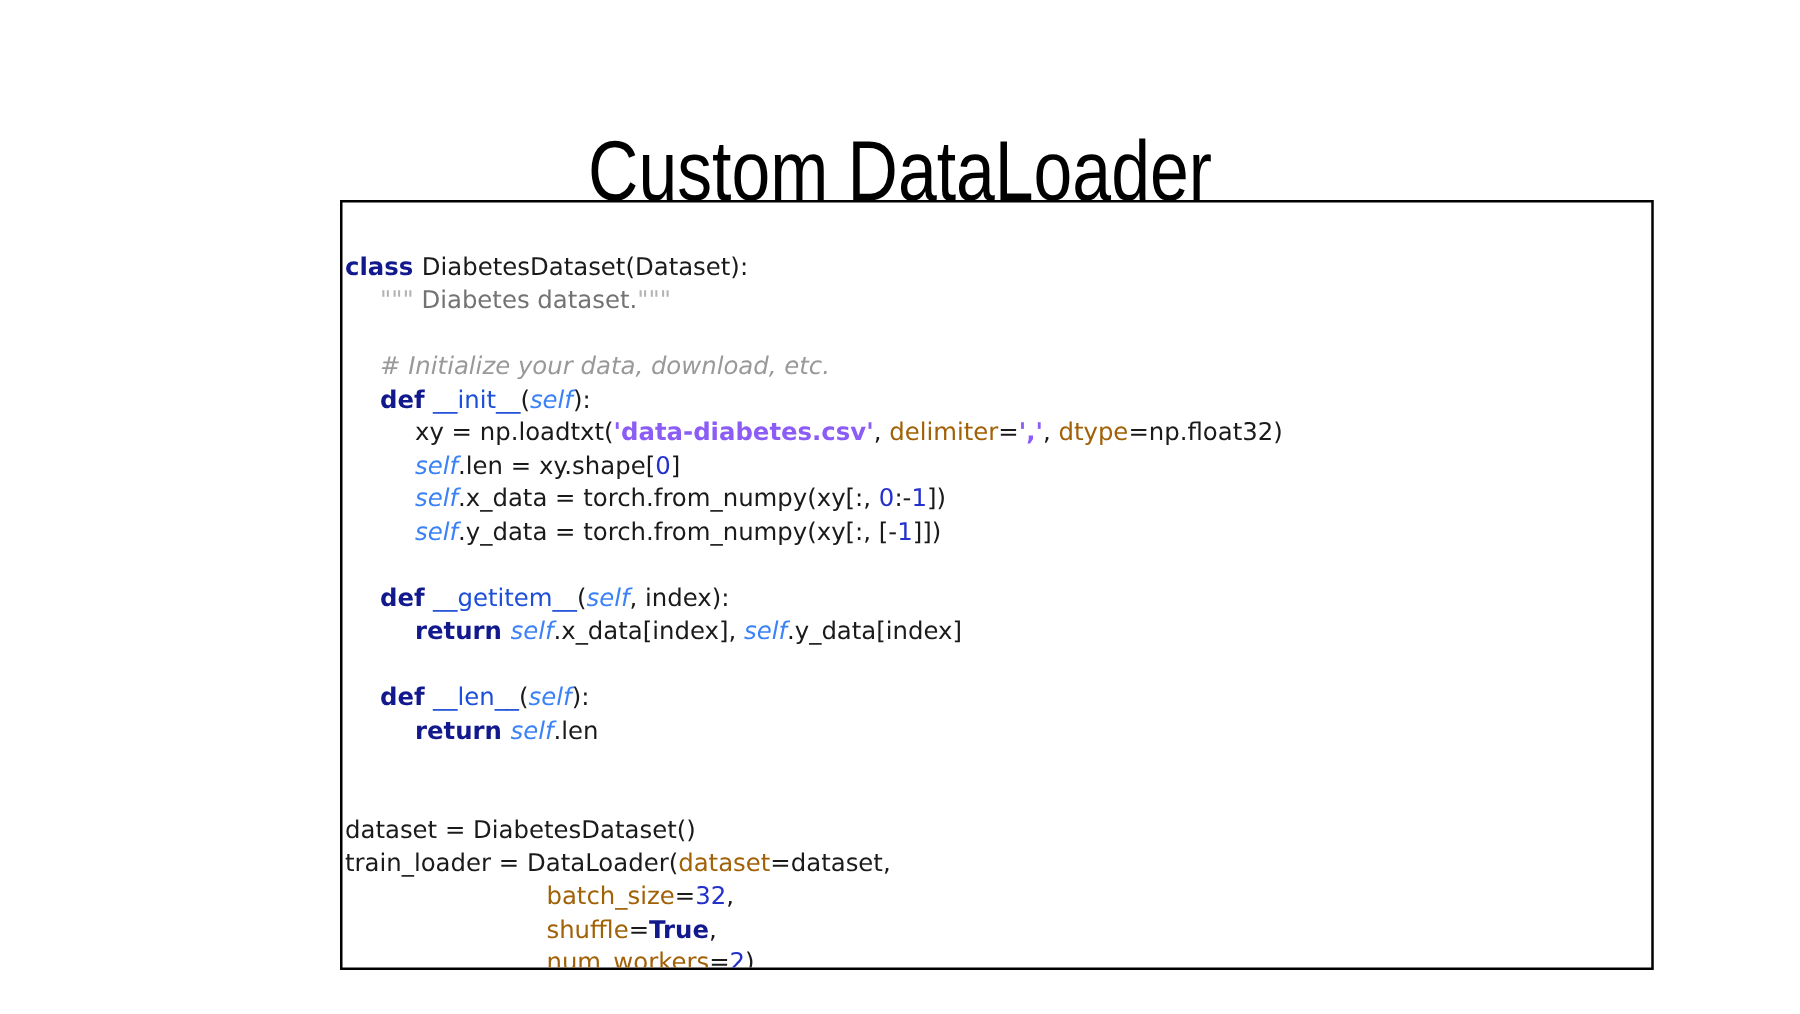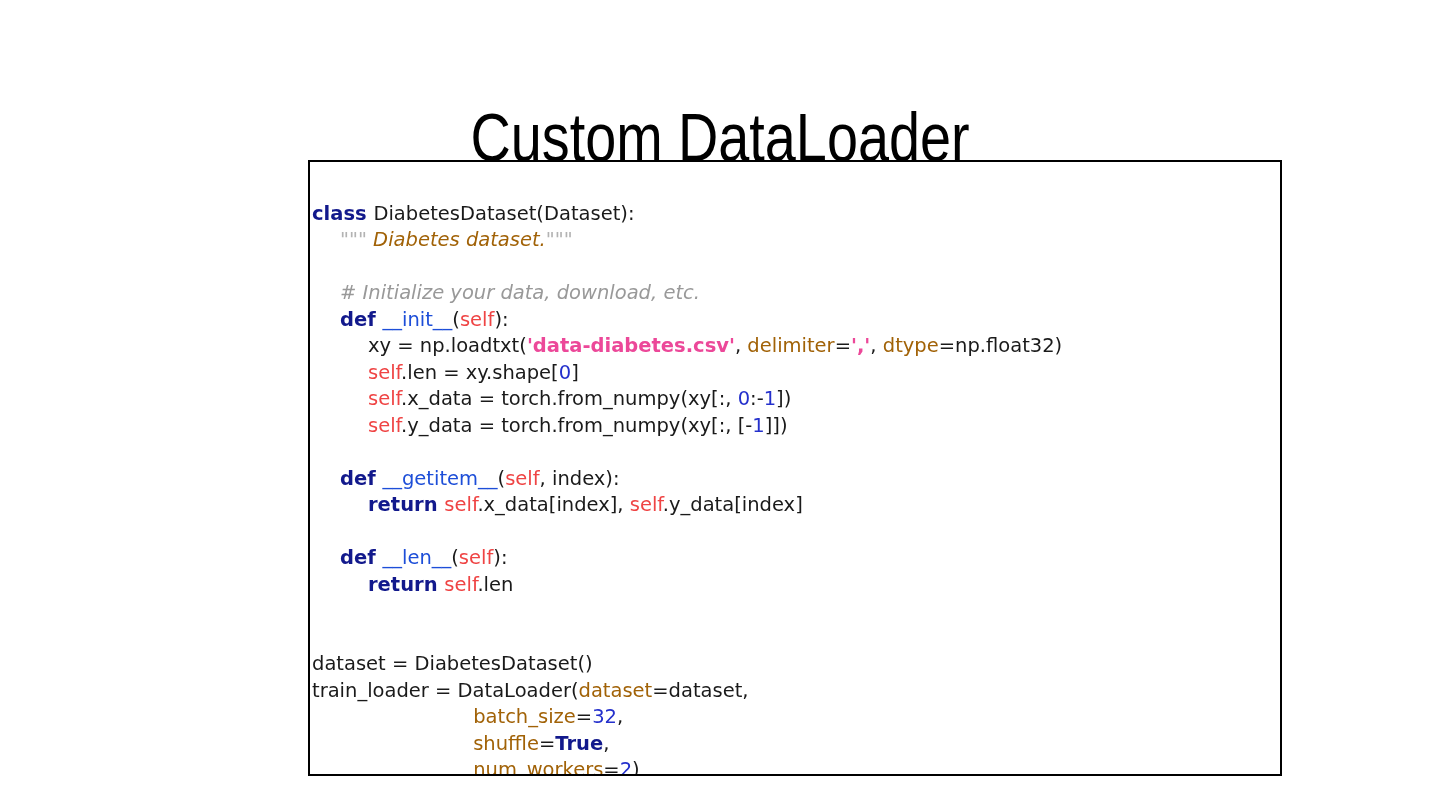--- a/index.html
+++ b/index.html
@@ -31,27 +31,26 @@
     transform: scaleX(0.82);
     transform-origin: 50% 0;
     white-space: nowrap;
   }
 
   
   #code-box {
     position: absolute;
     left: 272px;
     top: 160px;
-    width: 974px;
+    width: 1051px;
     height: 616px;
     box-sizing: border-box;
     border: 2px solid #000000;
     background: #ffffff;
     overflow: hidden;
-    margin-left: 36px;
   }
 
   #code-listing {
     position: absolute;
     left: 2px;
     top: 19px;
     width: 989px;
     font-family: "DejaVu Sans", sans-serif;
     font-size: 19.5px;
     line-height: 26.5px;
@@ -64,26 +63,26 @@
     white-space: pre;
   }
   .code-line.blank {
     height: 26.5px;
   }
 
   
   .t-plain    { color: #1a1a1a; }
   .t-kw       { color: #12198c; font-weight: bold; }
   .t-dunder   { color: #1d4ed8; }
-  .t-self     { color: #ef4444; }
+  .t-self     { color: #3b82f6; font-style: italic; }
   .t-param    { color: #a16207; }
   .t-num      { color: #2430cc; }
-  .t-str      { color: #ec4899; font-weight: bold; }
+  .t-str      { color: #8b5cf6; font-weight: bold; }
   .t-comment  { color: #999999; font-style: italic; }
-  .t-doc      { color: #a16207; font-style: italic; }
+  .t-doc      { color: #737373; }
   .t-doc-q    { color: #b3b3b3; font-style: normal; }
 </style>
 </head>
 <body>
 
 <h1 id="slide-title">Custom DataLoader</h1>
 
 <div id="code-box">
   <pre id="code-listing"><div class="code-line"><span style="display: inline-block; width: 0px;"></span><span class="t-kw">class </span><span class="t-plain">DiabetesDataset(Dataset):</span></div><div class="code-line"><span style="display: inline-block; width: 28px;"></span><span class="t-doc-q">"""</span><span class="t-doc"> Diabetes dataset.</span><span class="t-doc-q">"""</span></div><div class="code-line blank">&nbsp;</div><div class="code-line"><span style="display: inline-block; width: 28px;"></span><span class="t-comment"># Initialize your data, download, etc.</span></div><div class="code-line"><span style="display: inline-block; width: 28px;"></span><span class="t-kw">def </span><span class="t-dunder">__init__</span><span class="t-plain">(</span><span class="t-self">self</span><span class="t-plain">):</span></div><div class="code-line"><span style="display: inline-block; width: 56px;"></span><span class="t-plain">xy = np.loadtxt(</span><span class="t-str">'data-diabetes.csv'</span><span class="t-plain">, </span><span class="t-param">delimiter</span><span class="t-plain">=</span><span class="t-str">','</span><span class="t-plain">, </span><span class="t-param">dtype</span><span class="t-plain">=np.float32)</span></div><div class="code-line"><span style="display: inline-block; width: 56px;"></span><span class="t-self">self</span><span class="t-plain">.len = xy.shape[</span><span class="t-num">0</span><span class="t-plain">]</span></div><div class="code-line"><span style="display: inline-block; width: 56px;"></span><span class="t-self">self</span><span class="t-plain">.x_data = torch.from_numpy(xy[:, </span><span class="t-num">0</span><span class="t-plain">:-</span><span class="t-num">1</span><span class="t-plain">])</span></div><div class="code-line"><span style="display: inline-block; width: 56px;"></span><span class="t-self">self</span><span class="t-plain">.y_data = torch.from_numpy(xy[:, [-</span><span class="t-num">1</span><span class="t-plain">]])</span></div><div class="code-line blank">&nbsp;</div><div class="code-line"><span style="display: inline-block; width: 28px;"></span><span class="t-kw">def </span><span class="t-dunder">__getitem__</span><span class="t-plain">(</span><span class="t-self">self</span><span class="t-plain">, index):</span></div><div class="code-line"><span style="display: inline-block; width: 56px;"></span><span class="t-kw">return </span><span class="t-self">self</span><span class="t-plain">.x_data[index], </span><span class="t-self">self</span><span class="t-plain">.y_data[index]</span></div><div class="code-line blank">&nbsp;</div><div class="code-line"><span style="display: inline-block; width: 28px;"></span><span class="t-kw">def </span><span class="t-dunder">__len__</span><span class="t-plain">(</span><span class="t-self">self</span><span class="t-plain">):</span></div><div class="code-line"><span style="display: inline-block; width: 56px;"></span><span class="t-kw">return </span><span class="t-self">self</span><span class="t-plain">.len</span></div><div class="code-line blank">&nbsp;</div><div class="code-line blank">&nbsp;</div><div class="code-line"><span style="display: inline-block; width: 0px;"></span><span class="t-plain">dataset = DiabetesDataset()</span></div><div class="code-line"><span style="display: inline-block; width: 0px;"></span><span class="t-plain">train_loader = DataLoader(</span><span class="t-param">dataset</span><span class="t-plain">=dataset,</span></div><div class="code-line"><span style="display: inline-block; width: 0px;"></span><span class="t-plain">                          </span><span class="t-param">batch_size</span><span class="t-plain">=</span><span class="t-num">32</span><span class="t-plain">,</span></div><div class="code-line"><span style="display: inline-block; width: 0px;"></span><span class="t-plain">                          </span><span class="t-param">shuffle</span><span class="t-plain">=</span><span class="t-kw">True</span><span class="t-plain">,</span></div><div class="code-line"><span style="display: inline-block; width: 0px;"></span><span class="t-plain">                          </span><span class="t-param">num_workers</span><span class="t-plain">=</span><span class="t-num">2</span><span class="t-plain">)</span></div></pre>
 </div>

